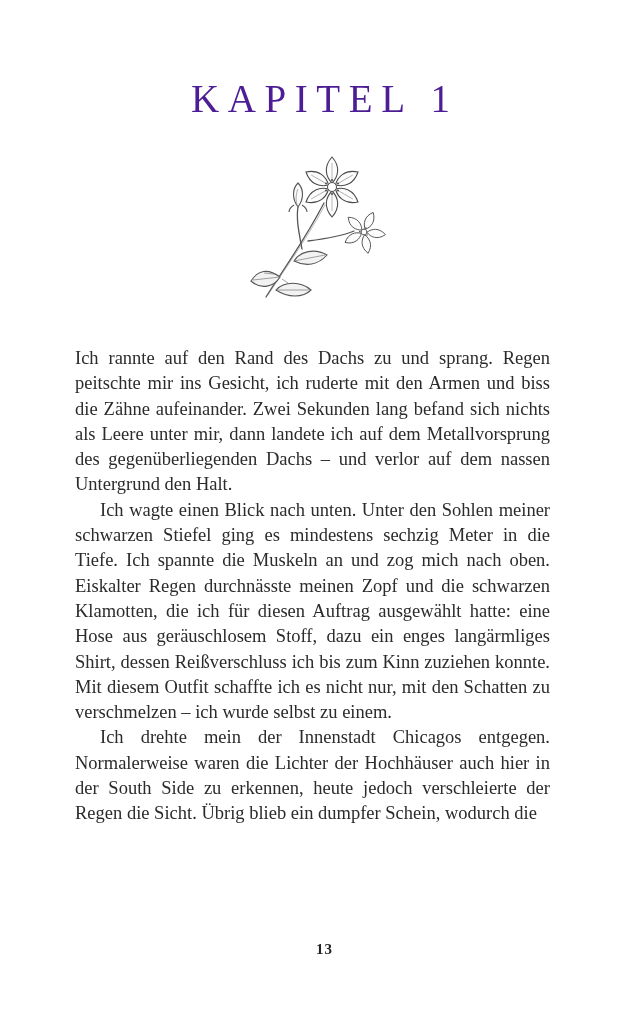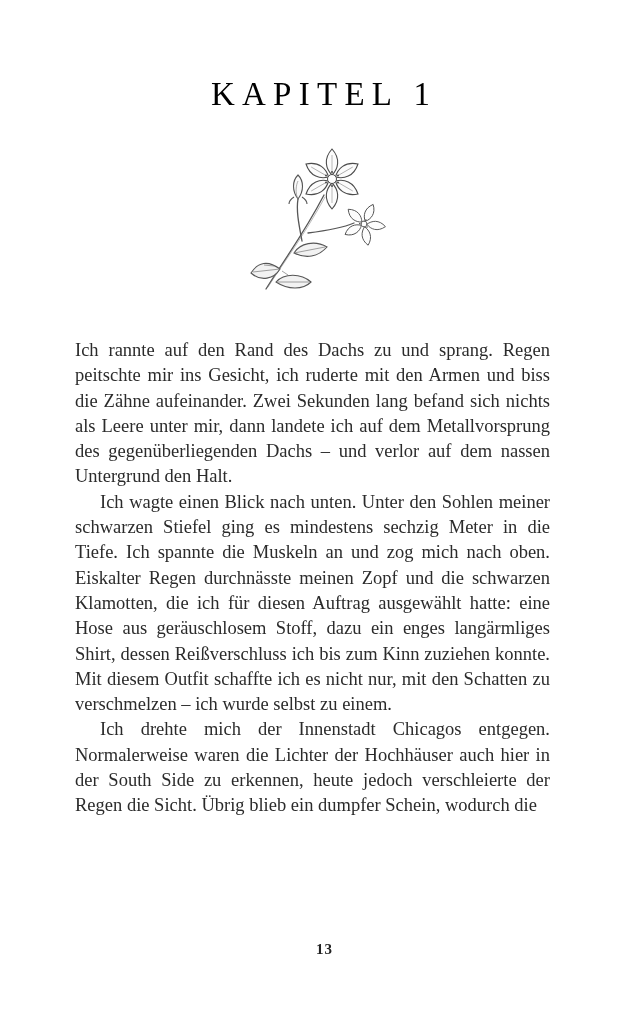--- a/index.html
+++ b/index.html
@@ -15,24 +15,24 @@
     margin: 0 auto;
     background: #ffffff;
     font-family: "Liberation Serif", "DejaVu Serif", serif;
     color: #2b2b2b;
     overflow: hidden;
   }
 
   .chapter-heading {
     padding-top: 76px;
     text-align: center;
-    font-size: 33px;
+    font-size: 39px;
     font-weight: 400;
     letter-spacing: 0.22em;
-    color: #000000;
+    color: #4c1d95;
     text-indent: 0.22em; 
     font-family: "Liberation Serif", "DejaVu Serif", serif;
   }
 
   .illustration-wrap {
     margin-top: 28px;
     text-align: center;
     height: 155px;
   }
 
@@ -146,18 +146,18 @@
       </g>
     </svg>
   </div>
 
   <div class="body-text">
     <p class="first"><span>Ich rannte auf den Rand des Dachs zu und sprang. Regen peitschte mir ins Gesicht, ich ruderte mit den Armen und biss die Zähne aufeinander. Zwei Sekunden lang befand sich nichts als Leere unter mir, dann landete ich auf dem Metallvorsprung des gegenüberliegenden Dachs – und verlor auf dem nassen Untergrund den Halt.</span></p>
 
 
     <p><span>Ich wagte einen Blick nach unten. Unter den Sohlen meiner schwarzen Stiefel ging es mindestens sechzig Meter in die Tiefe. Ich spannte die Muskeln an und zog mich nach oben. Eiskalter Regen durchnässte meinen Zopf und die schwarzen Klamotten, die ich für diesen Auftrag ausgewählt hatte: eine Hose aus geräuschlosem Stoff, dazu ein enges langärmliges Shirt, dessen Reißverschluss ich bis zum Kinn zuziehen konnte. Mit diesem Outfit schaffte ich es nicht nur, mit den Schatten zu verschmelzen – ich wurde selbst zu einem.</span></p>
 
-    <p><span>Ich drehte mich der Innenstadt Chicagos entgegen. Normalerweise waren die Lichter der Hochhäuser auch hier in der South Side zu erkennen, heute jedoch verschleierte der Regen die Sicht. Übrig blieb ein dumpfer Schein, wodurch die</span></p>
+    <p><span>Ich drehte mein der Innenstadt Chicagos entgegen. Normalerweise waren die Lichter der Hochhäuser auch hier in der South Side zu erkennen, heute jedoch verschleierte der Regen die Sicht. Übrig blieb ein dumpfer Schein, wodurch die</span></p>
   </div>
 
   <div class="page-number">13</div>
 
 </div>
 
 </body></html>

